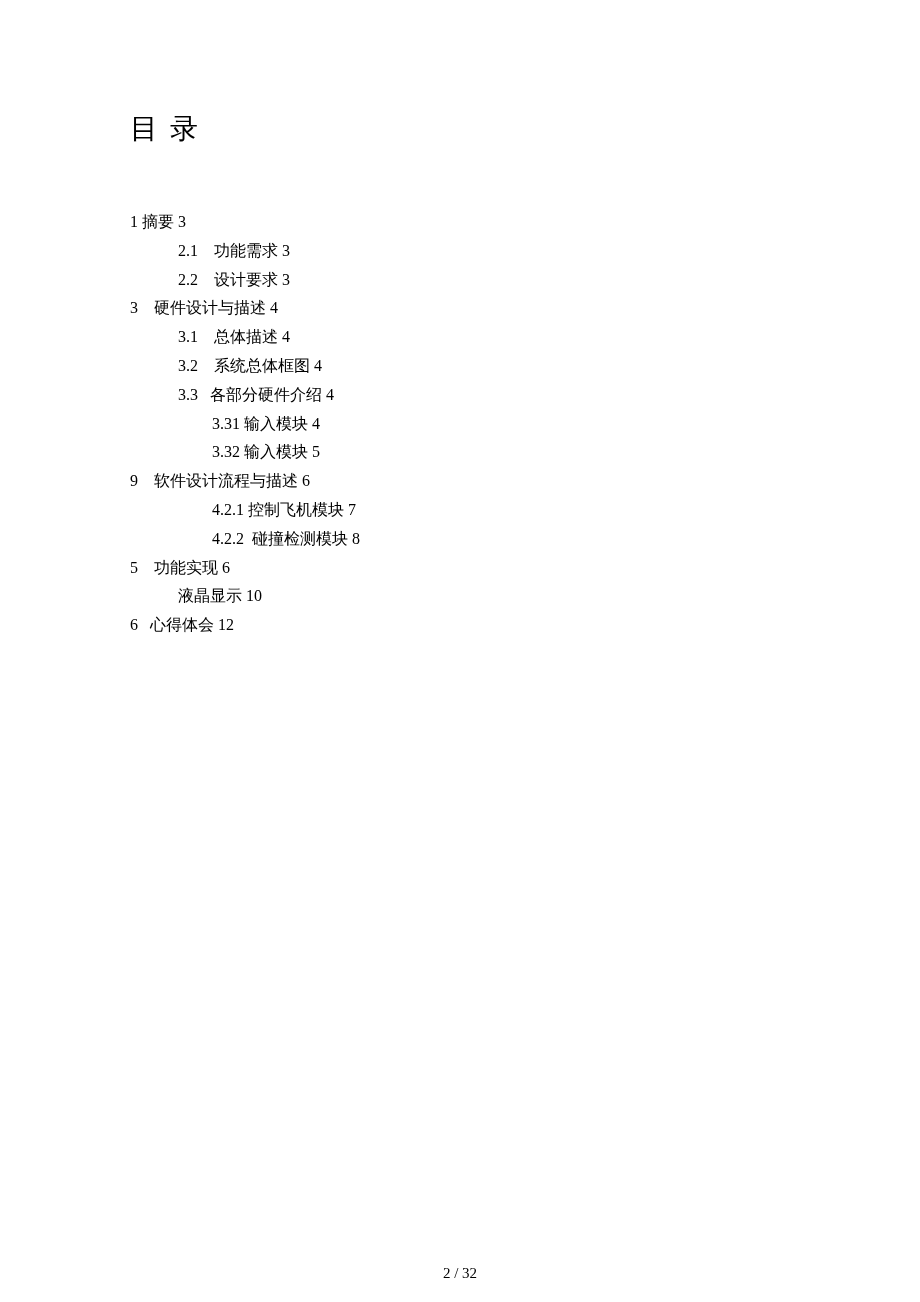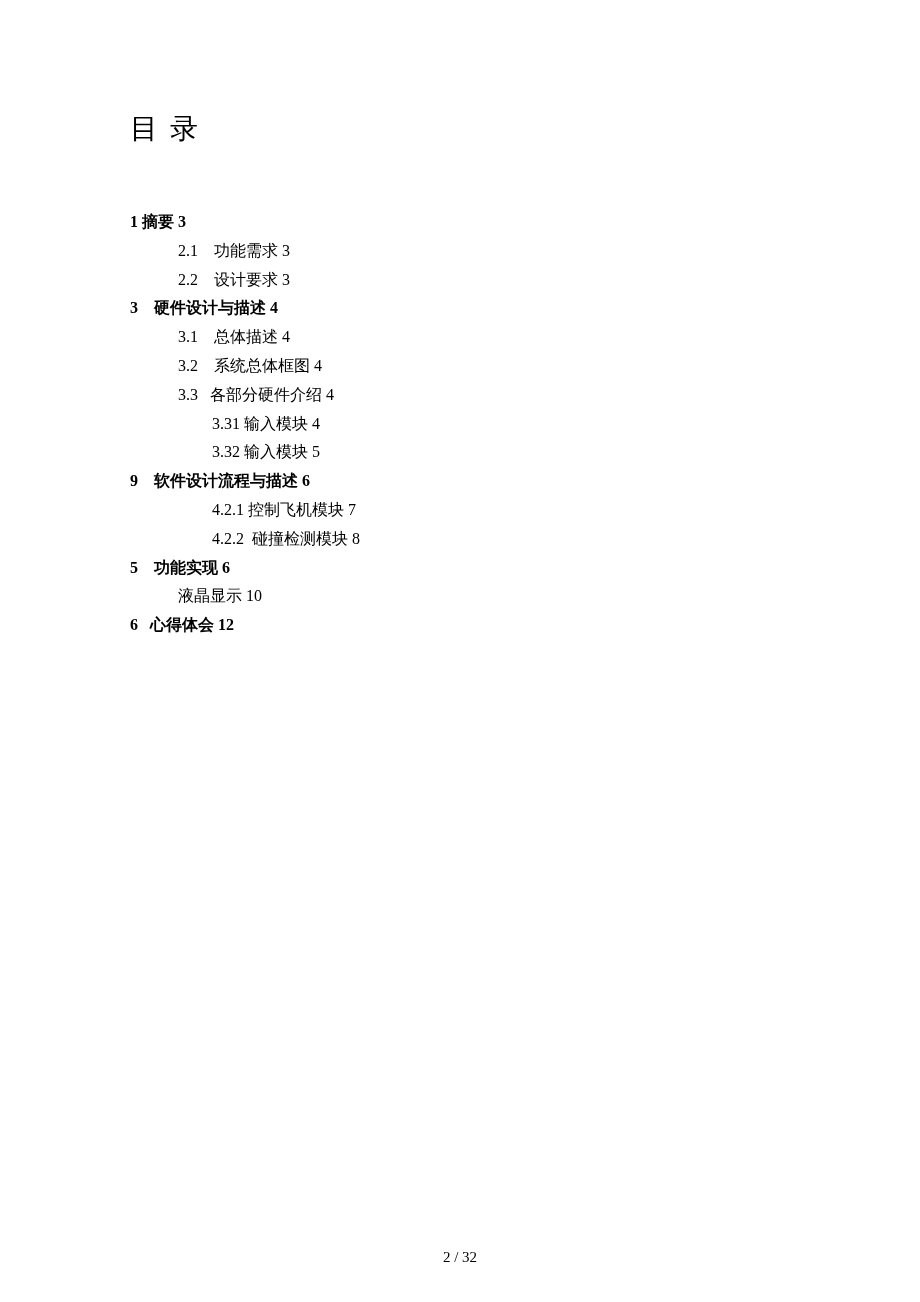--- a/index.html
+++ b/index.html
@@ -27,31 +27,30 @@
     }
     .toc {
       font-size: 16px;
       line-height: 1.8;
     }
     .toc-line {
       white-space: pre;
     }
     .level-0 {
       padding-left: 0;
-      font-weight: bold;
     }
     .level-1 {
       padding-left: 48px;
     }
     .level-2 {
       padding-left: 82px;
     }
     .footer {
       position: absolute;
-      bottom: 36px;
+      bottom: 20px;
       width: 100%;
       text-align: center;
       font-size: 15px;
       font-family: "Times New Roman", serif;
     }
   </style>
 </head>
 <body>
 
 <div class="page-container">

